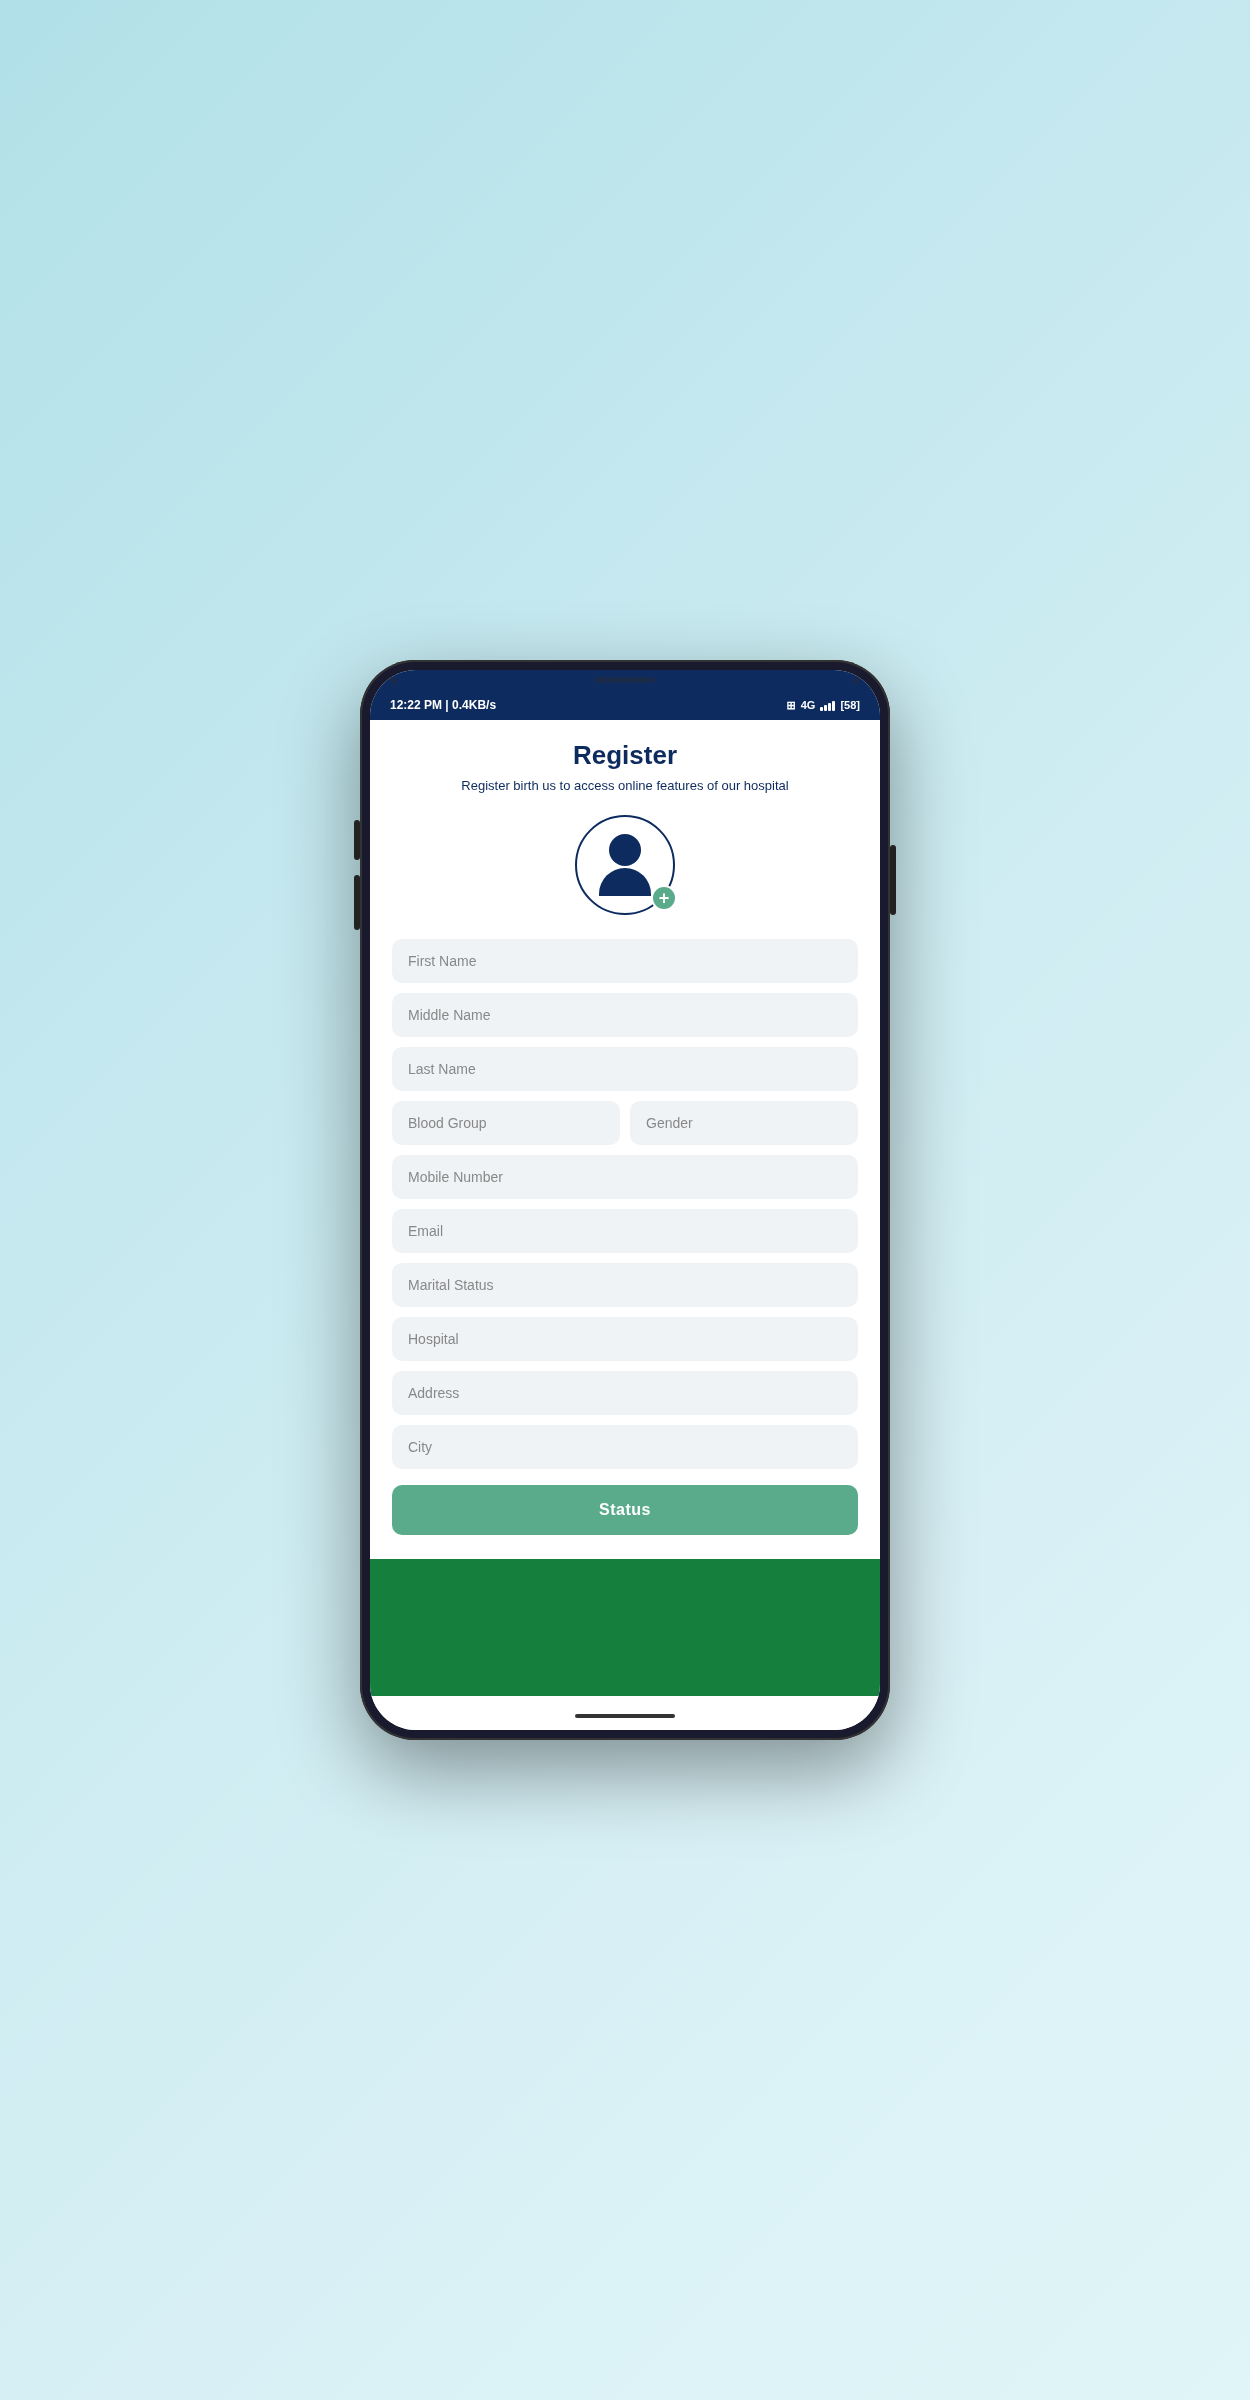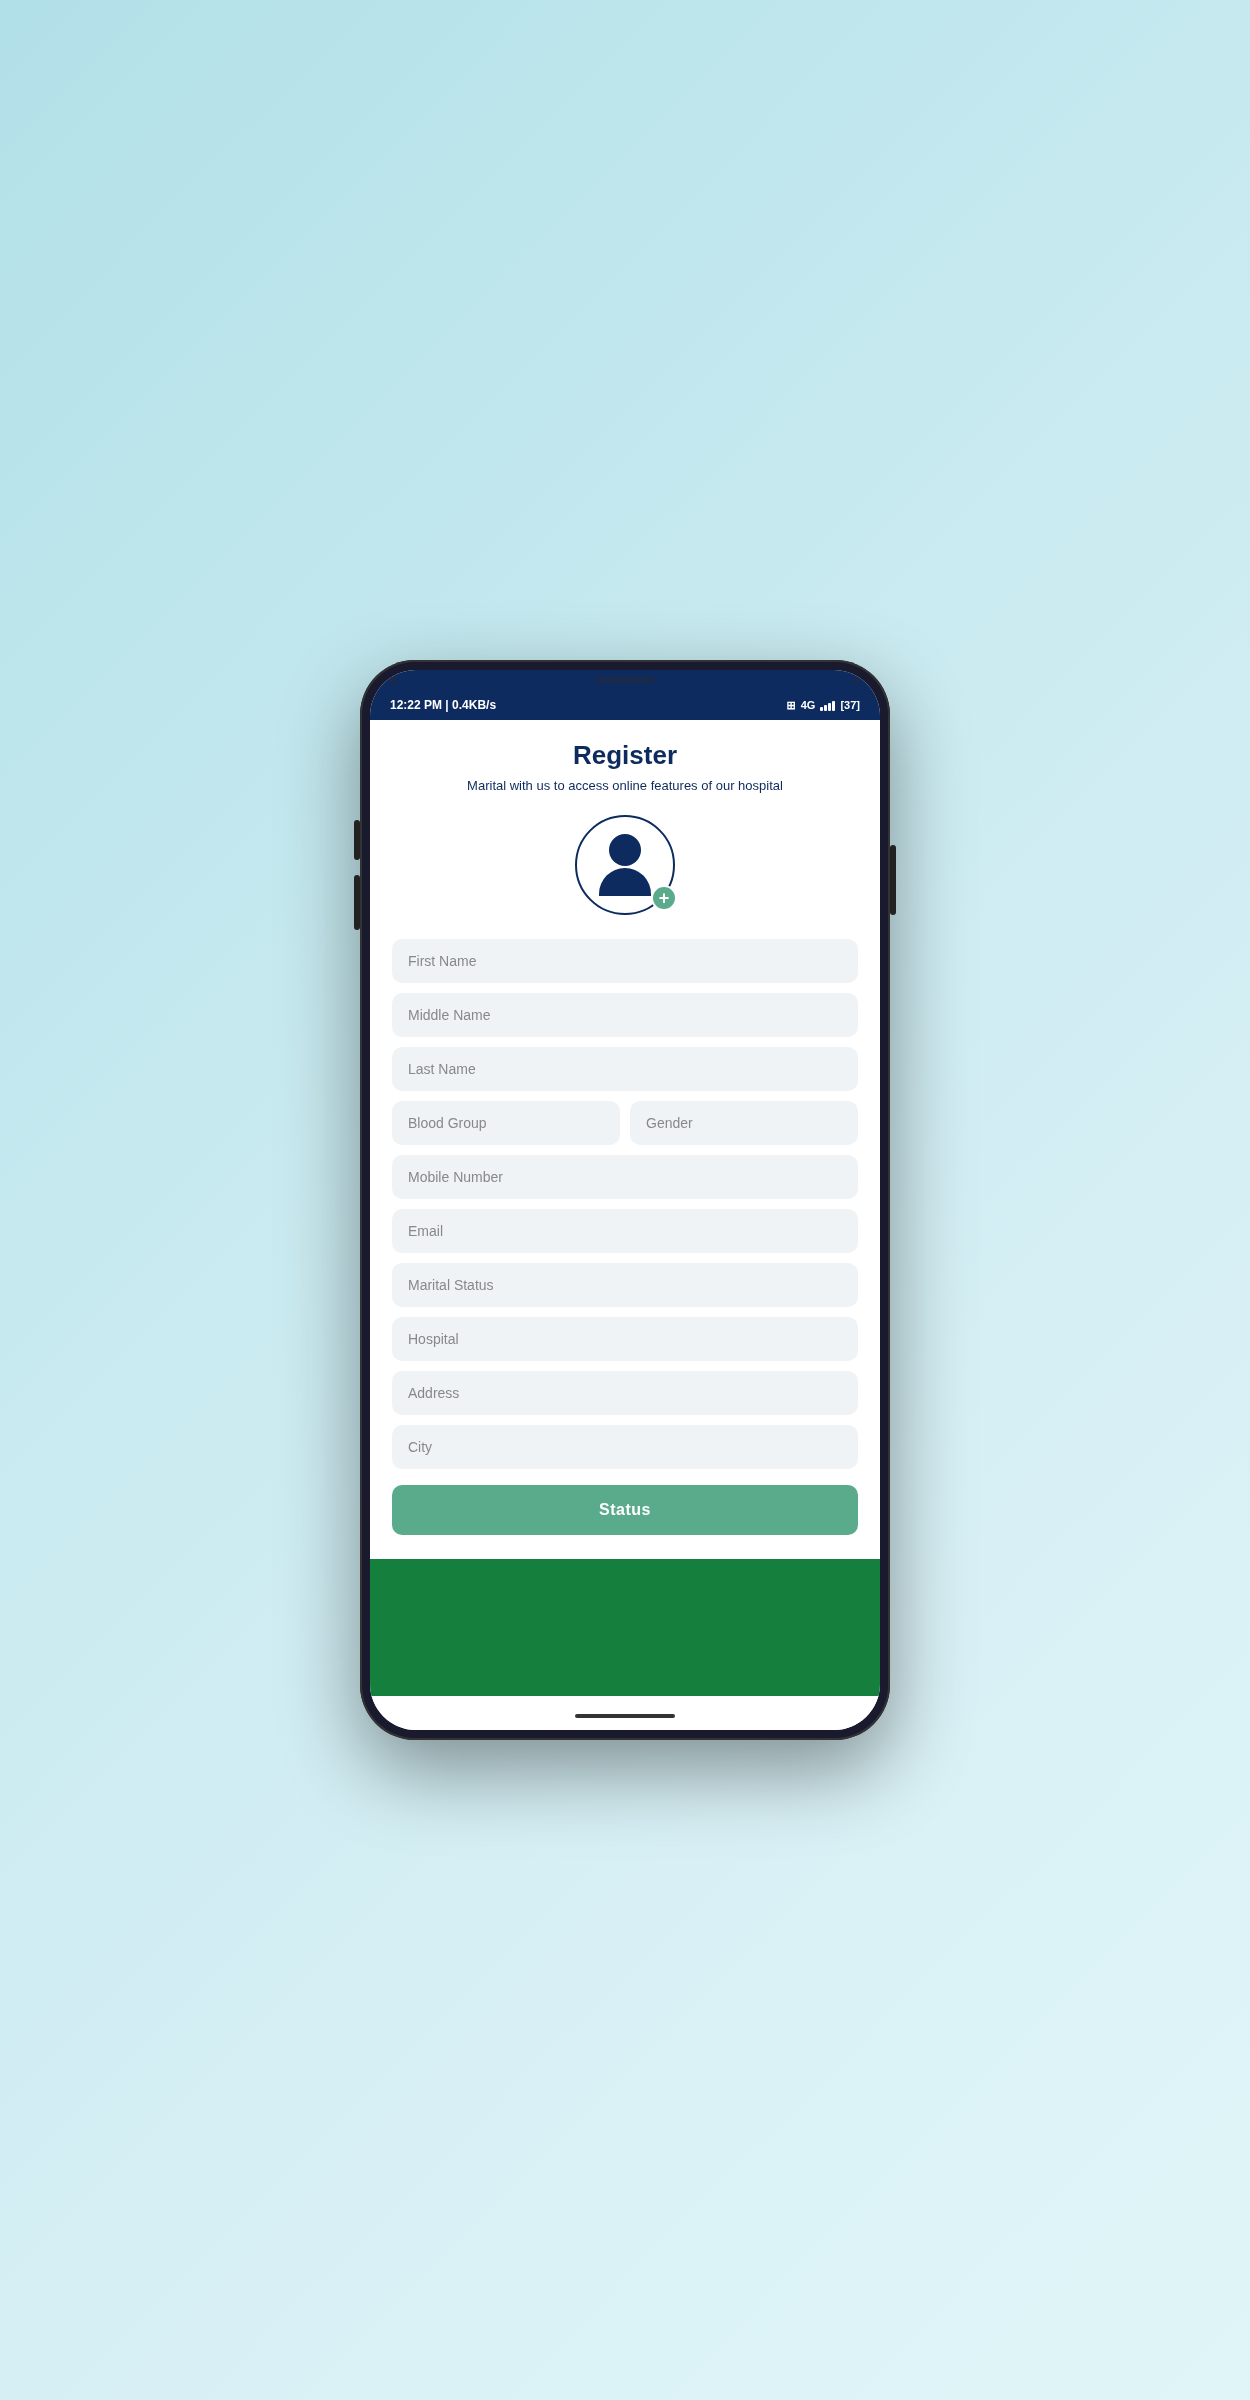--- a/index.html
+++ b/index.html
@@ -290,31 +290,31 @@
       <div class="status-right">
         <span>⊞</span>
         <span>4G</span>
         <div class="signal-bars">
           <span style="height:4px"></span>
           <span style="height:6px"></span>
           <span style="height:8px"></span>
           <span style="height:10px"></span>
         </div>
         <span>
-          [<span>37</span>]
+          [<span>58</span>]
         </span>
       </div>
     </div>
 
     <div class="scroll-content">
       <div class="form-container">
 
         
         <h1 class="page-title">Register</h1>
-        <p class="page-subtitle">Marital with us to access online features of our hospital</p>
+        <p class="page-subtitle">Register birth us to access online features of our hospital</p>
 
         
         <div class="avatar-container">
           <div class="avatar-circle">
             <div class="avatar-person">
               <div class="avatar-head"></div>
               <div class="avatar-body"></div>
             </div>
             <div class="avatar-plus">+</div>
           </div>

